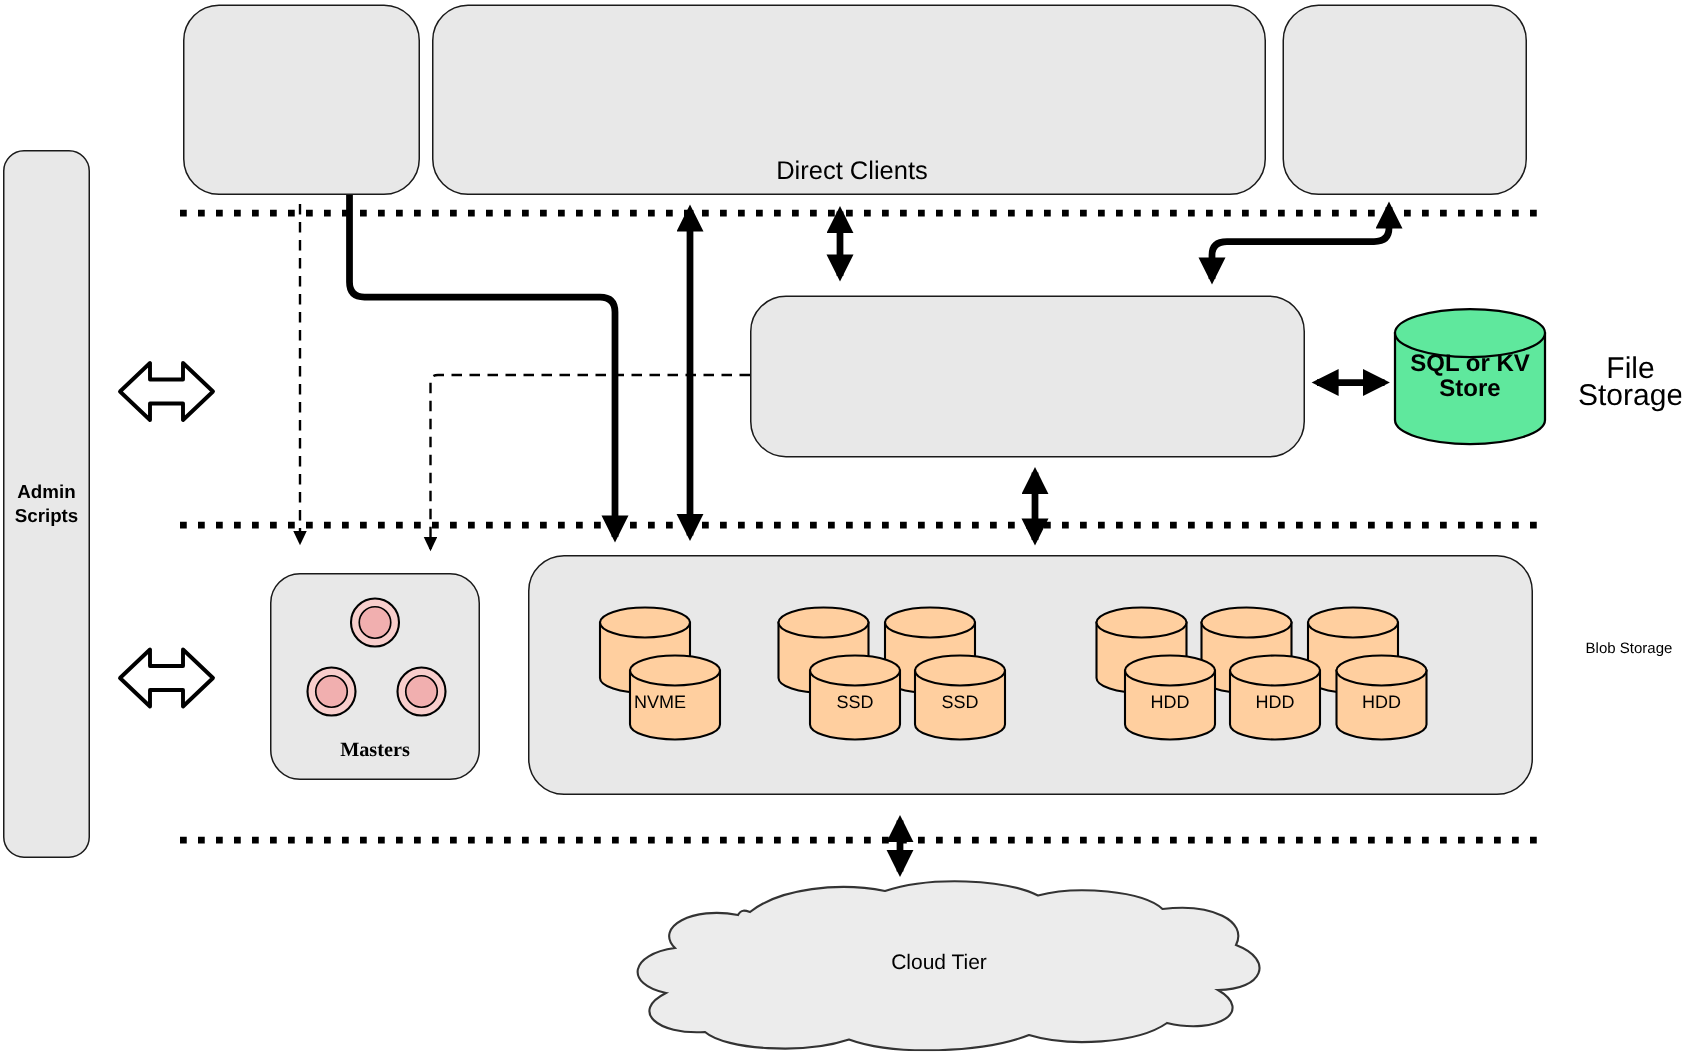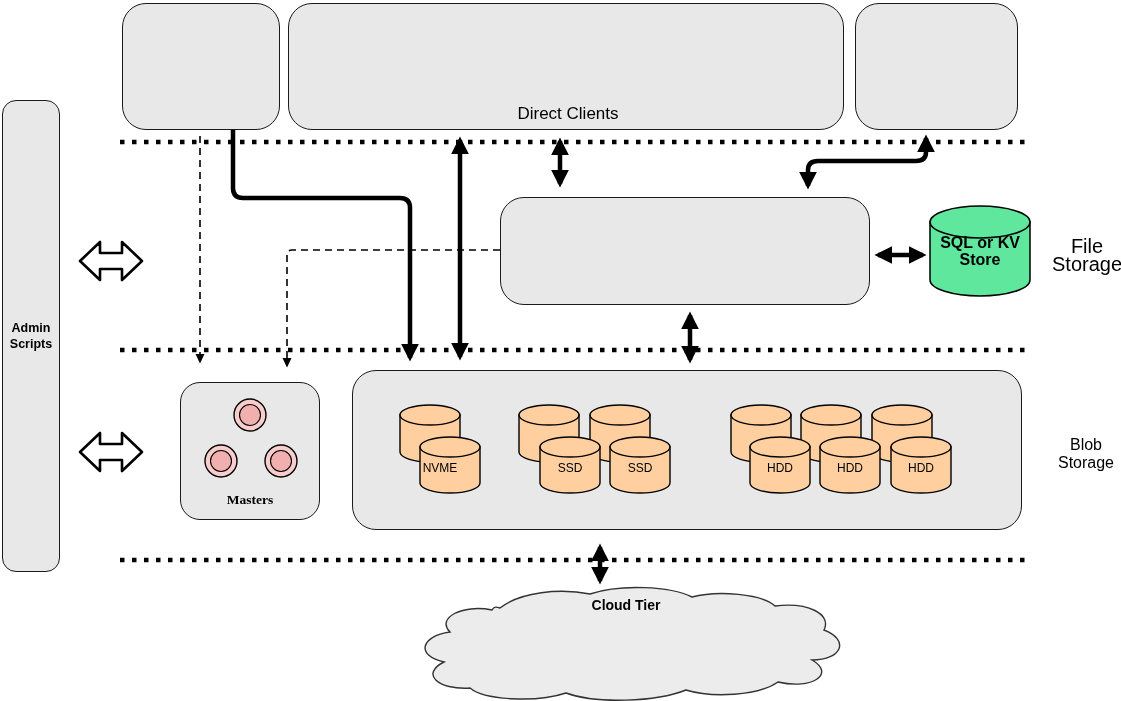--- a/index.html
+++ b/index.html
@@ -148,17 +148,17 @@
   <div class="lbl toplayer" style="left:420px;top:461px;width:40px;font-size:12px;">NVME</div>
   <div class="lbl toplayer" style="left:540px;top:461px;width:60px;font-size:12px;">SSD</div>
   <div class="lbl toplayer" style="left:610px;top:461px;width:60px;font-size:12px;">SSD</div>
   <div class="lbl toplayer" style="left:750px;top:461px;width:60px;font-size:12px;">HDD</div>
   <div class="lbl toplayer" style="left:820px;top:461px;width:60px;font-size:12px;">HDD</div>
   <div class="lbl toplayer" style="left:891px;top:461px;width:60px;font-size:12px;">HDD</div>
 
   <div class="lbl toplayer" style="left:939px;top:234px;width:82px;font-weight:bold;font-size:16px;line-height:17px;">SQL or KV Store</div>
 
   <div class="lbl toplayer" style="left:1052px;top:237px;width:70px;font-size:20px;line-height:18px;">File Storage</div>
-  <div class="lbl toplayer" style="left:1051px;top:436px;width:70px;font-size:16px;line-height:18px;">Blob Storage</div>
+  <div class="lbl toplayer" style="left:1051px;top:424px;width:70px;font-size:10px;line-height:18px;">Blob Storage</div>
 
-  <div class="lbl toplayer" style="left:576px;top:597px;width:100px;font-weight:bold;font-size:14px;white-space:nowrap;">Cloud Tier</div>
+  <div class="lbl toplayer" style="left:576px;top:633px;width:100px;font-weight:normal;font-size:14px;white-space:nowrap;">Cloud Tier</div>
 
 </div>
 
 </body></html>

